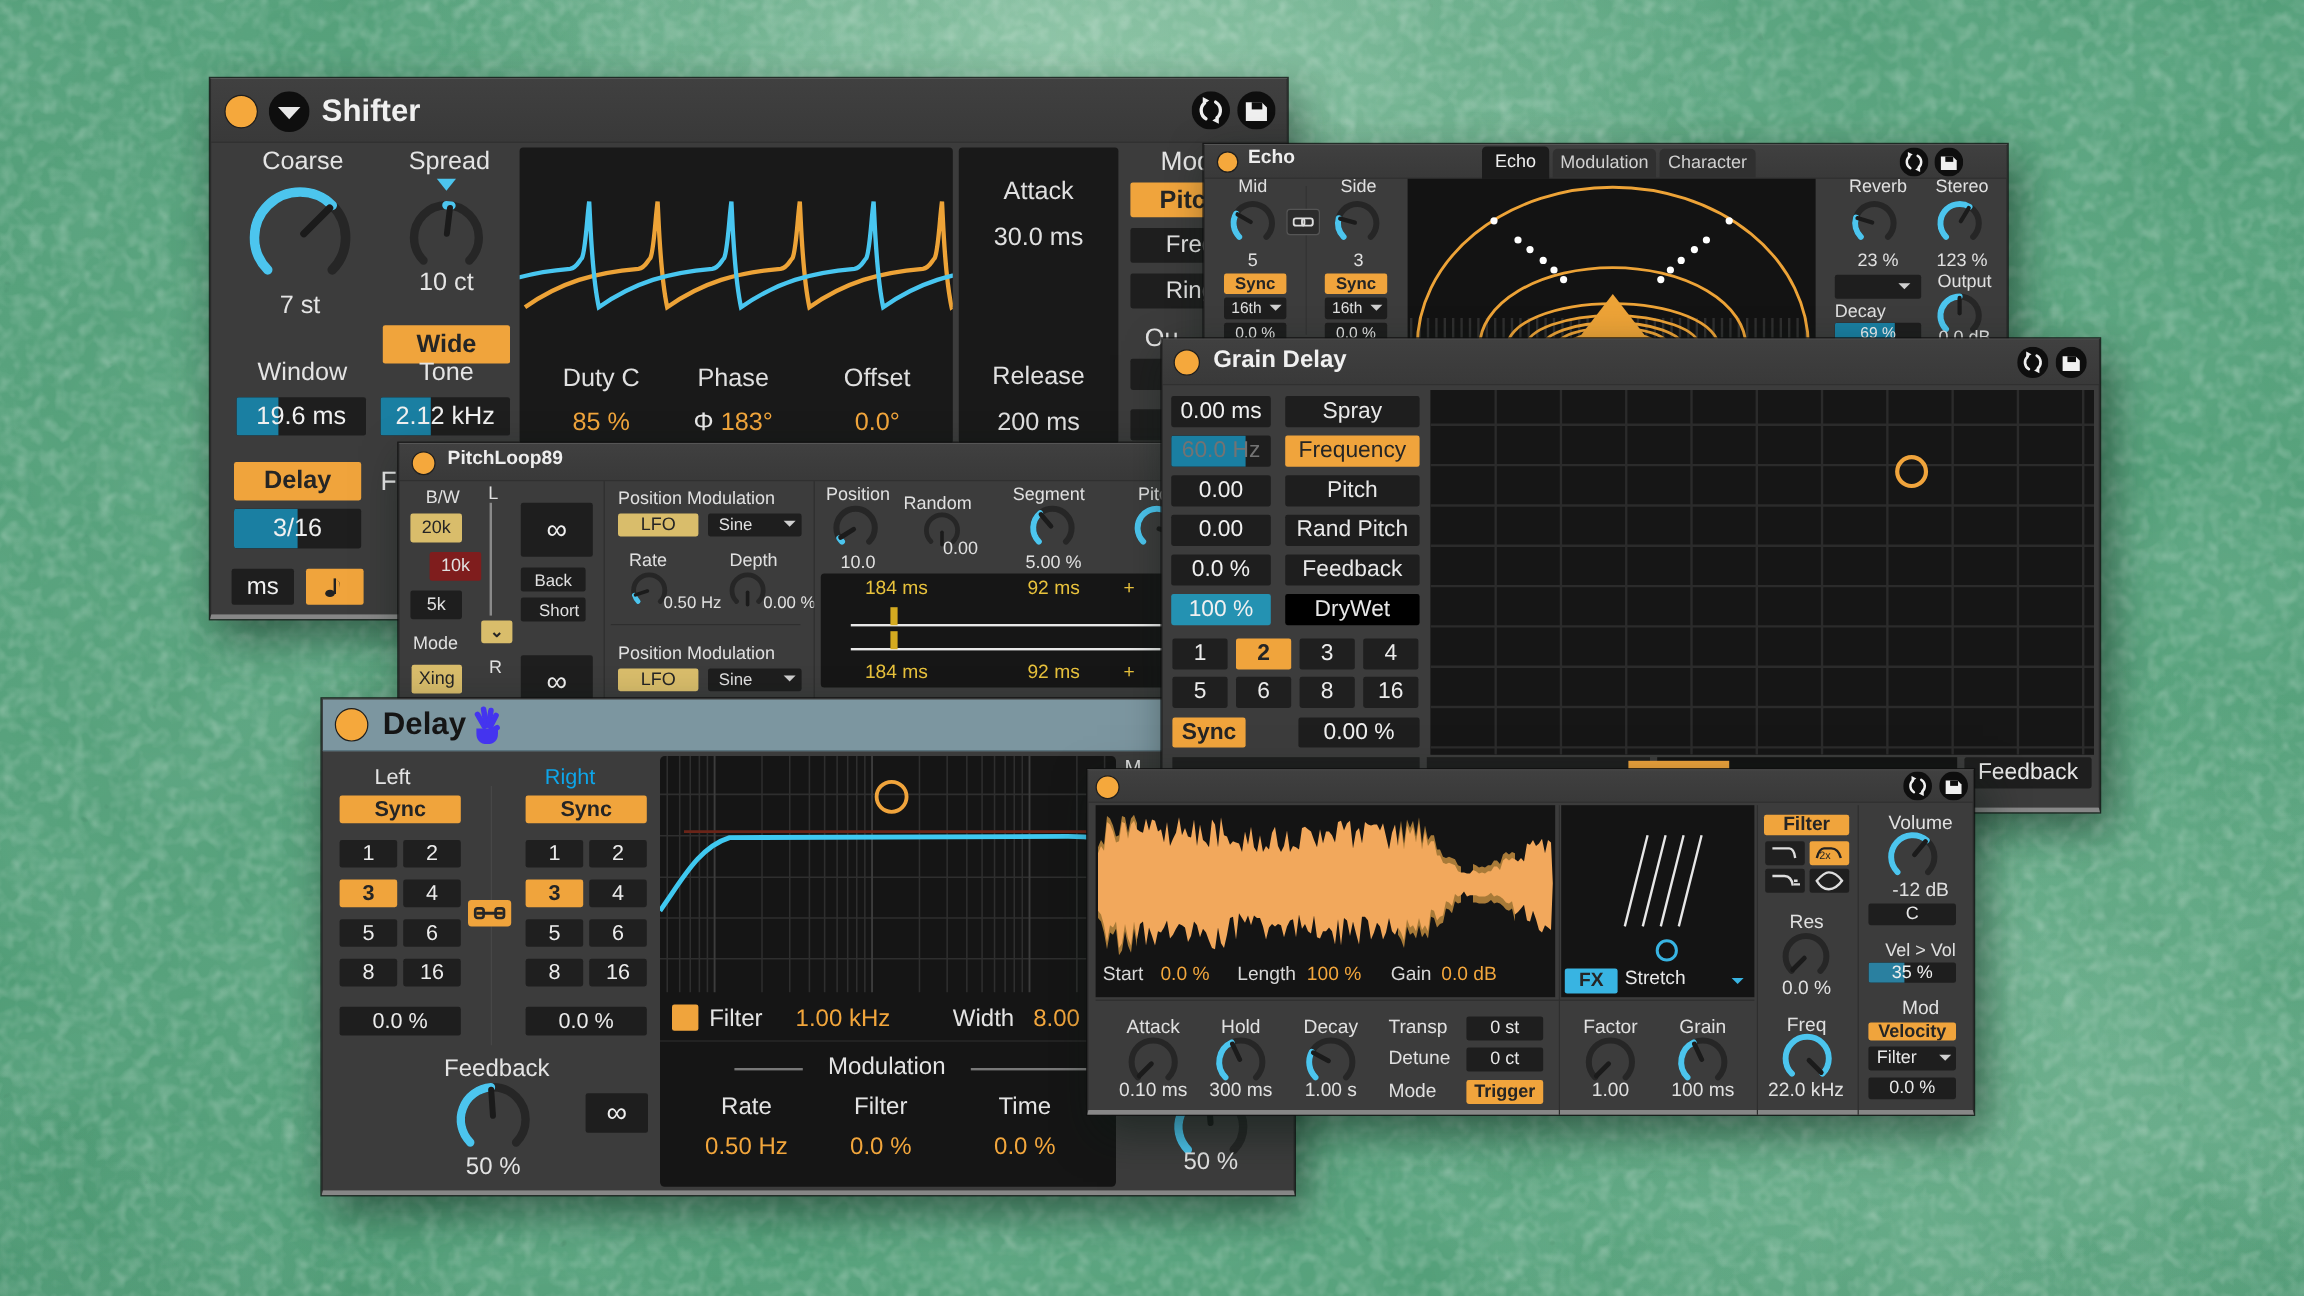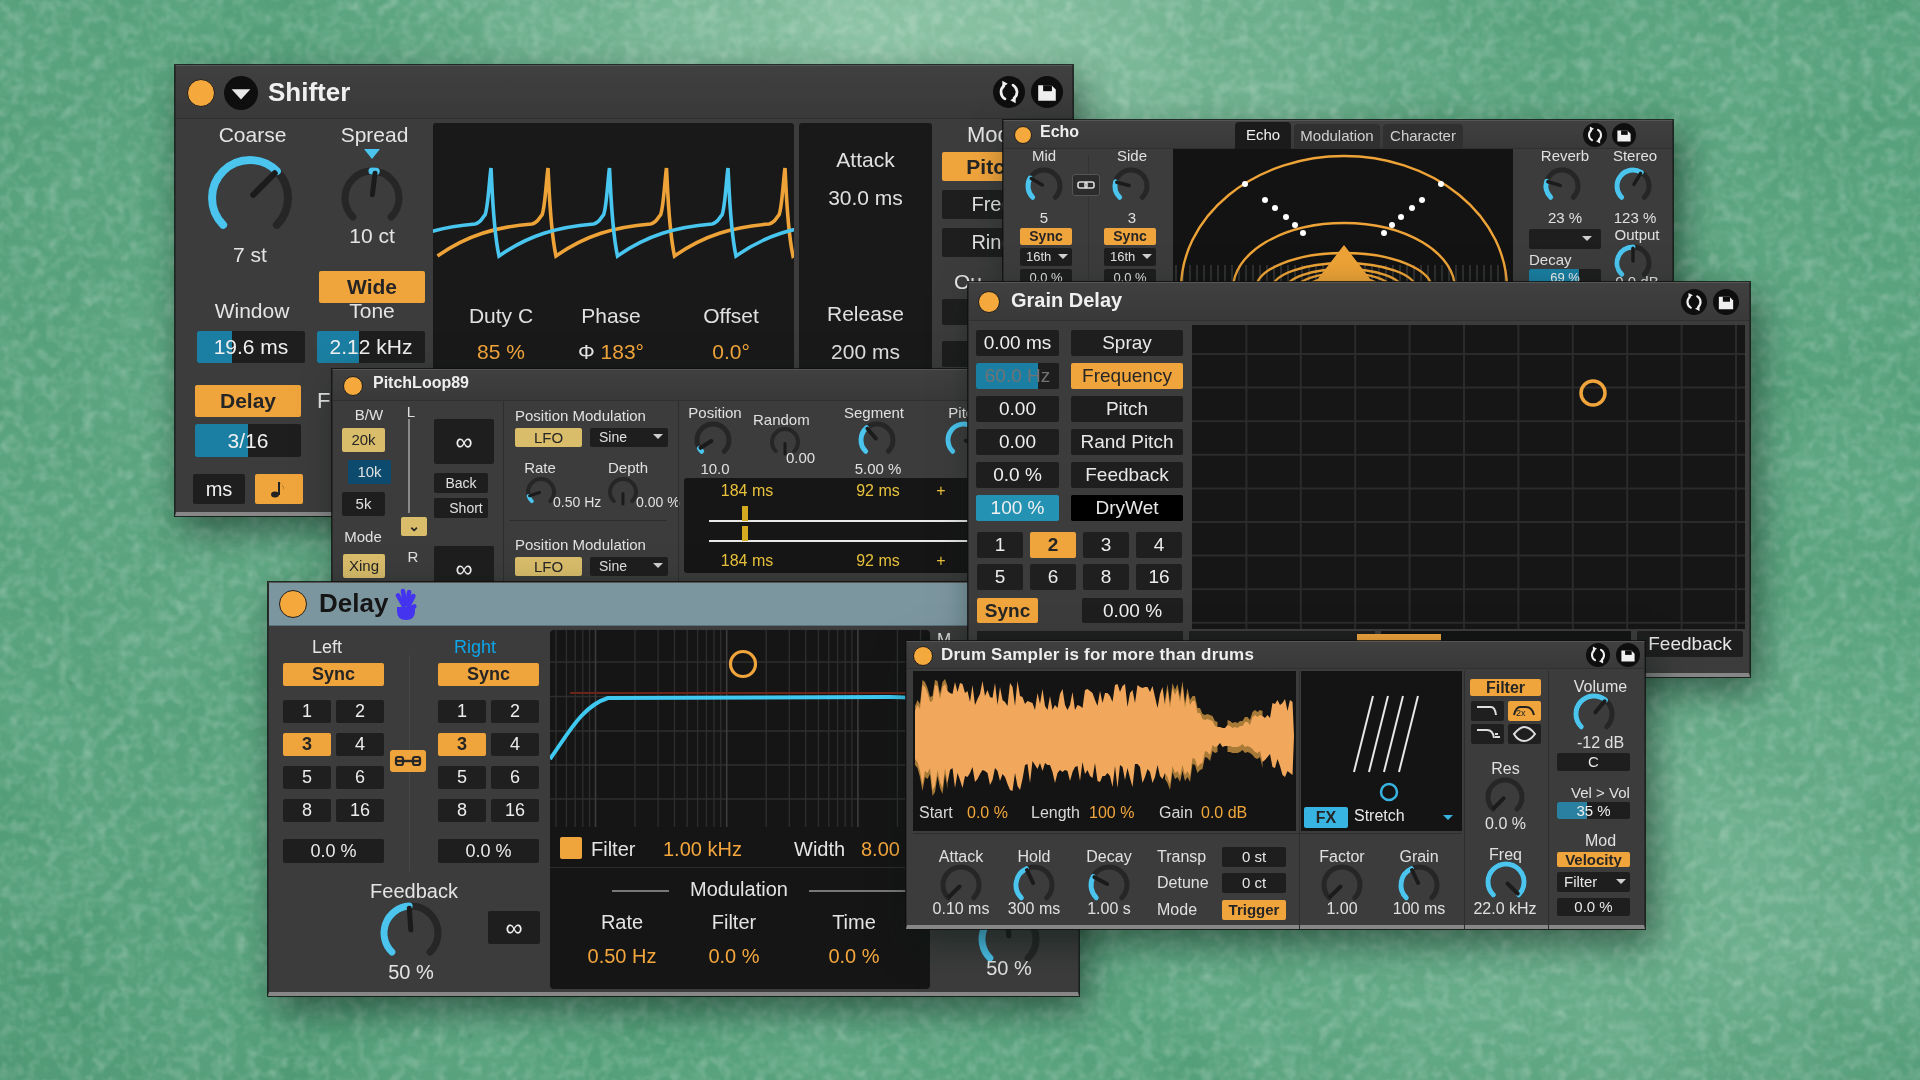--- a/index.html
+++ b/index.html
@@ -242,21 +242,21 @@
       <div style="position:absolute;left:0px;top:0px;width:72px;height:18px;line-height:18px;text-align:center;font-size:13px;color:#f0f0f0;font-weight:400;">69 %</div>
     </div>
     <div class="t" style="left:600px;top:152px;width:66px;height:20px;font-size:15px;color:#e0e0e0;font-weight:400;text-align:center;">0.0 dB</div>
   </div>
 <div class="dev" style="left:332px;top:369px;width:668px;height:271px;">
     <div class="tb" style="height:31px;"></div>
     <div class="led" style="left:10px;top:6px;width:20px;height:20px;background:#f5a83c;"></div>
     <div class="t" style="left:40px;top:4px;width:200px;height:24px;font-size:16px;color:#eeeeee;font-weight:700;text-align:left;">PitchLoop89</div>
     <div class="t" style="left:11px;top:36px;width:50px;height:20px;font-size:15px;color:#e0e0e0;font-weight:400;text-align:center;">B/W</div>
     <div class="vb" style="left:9px;top:58px;width:43px;height:24px;background:#d9bd6b;line-height:24px;text-align:center;font-size:15px;color:#252525;font-weight:400;border-radius:2px;">20k</div>
-    <div class="vb" style="left:15px;top:90px;width:43px;height:24px;background:#0c4a6e;">
+    <div class="vb" style="left:25px;top:90px;width:43px;height:24px;background:#7f1d1d;">
       <div style="position:absolute;left:0px;top:0px;width:43px;height:24px;line-height:24px;text-align:center;font-size:15px;color:#e0e0e0;font-weight:400;">10k</div>
     </div>
     <div class="vb" style="left:9px;top:122px;width:43px;height:24px;background:#1e1e1e;">
       <div style="position:absolute;left:0px;top:0px;width:43px;height:24px;line-height:24px;text-align:center;font-size:15px;color:#e0e0e0;font-weight:400;">5k</div>
     </div>
     <div class="t" style="left:5px;top:158px;width:50px;height:20px;font-size:15px;color:#e0e0e0;font-weight:400;text-align:center;">Mode</div>
     <div class="vb" style="left:10px;top:184px;width:42px;height:24px;background:#d9bd6b;line-height:24px;text-align:center;font-size:15px;color:#252525;font-weight:400;border-radius:2px;">Xing</div>
     <div class="vb" style="left:10px;top:216px;width:42px;height:24px;background:#1e1e1e;">
       <div style="position:absolute;left:0px;top:0px;width:42px;height:24px;line-height:24px;text-align:center;font-size:15px;color:#f0f0f0;font-weight:400;"></div>
     </div>
@@ -512,21 +512,20 @@
     </div>
     <div class="bx" style="left:223px;top:42px;width:553px;height:304px;background:#161616;"></div>
     <svg class="kn" style="left:223px;top:42px;" width="553" height="304" viewBox="0 0 553 304">
       <path d="M 54.4 0 V 304 M 108.8 0 V 304 M 163.2 0 V 304 M 217.6 0 V 304 M 272.0 0 V 304 M 326.4 0 V 304 M 380.8 0 V 304 M 435.2 0 V 304 M 489.6 0 V 304 M 544.0 0 V 304 M 0 29.0 H 553 M 0 62.6 H 553 M 0 96.2 H 553 M 0 129.8 H 553 M 0 163.4 H 553 M 0 197.0 H 553 M 0 230.6 H 553 M 0 264.2 H 553 M 0 297.8 H 553 " stroke="#2b2b2b" stroke-width="2"></path>
       <circle cx="401" cy="68" r="12" stroke="#f0a43c" stroke-width="3.5" fill="none"></circle>
     </svg>
   </div>
 <div class="dev" style="left:906px;top:641px;width:739px;height:288px;">
     <div class="tb" style="height:27px;"></div>
     <div class="led" style="left:6px;top:4px;width:20px;height:20px;background:#f5a83c;"></div>
-    <div class="t" style="left:34px;top:3px;width:420px;height:24px;font-size:17px;color:#eeeeee;font-weight:700;text-align:left;letter-spacing:0.2px;">Drum Sampler is for more than drums</div>
     <svg class="kn" style="left:679px;top:1px;" width="24" height="24" viewBox="0 0 24 24">
       <circle cx="12" cy="12" r="12" fill="#0e0e0e"></circle>
       <path d="M 9.00 17.20 A 6.0 6.0 0 0 1 8.14 7.40" stroke="#f0f0f0" stroke-width="2.04" fill="none" stroke-linecap="round"></path>
       <path d="M 15.00 6.80 A 6.0 6.0 0 0 1 15.86 16.60" stroke="#f0f0f0" stroke-width="2.04" fill="none" stroke-linecap="round"></path>
       <path d="M 6.9 3.6 l 4.08 2.16 l -4.08 2.64 z" fill="#f0f0f0"></path>
       <path d="M 17.1 20.4 l -4.08 -2.16 l 4.08 -2.64 z" fill="#f0f0f0"></path>
     </svg>
     <svg class="kn" style="left:709px;top:1px;" width="24" height="24" viewBox="0 0 24 24">
       <circle cx="12" cy="12" r="12" fill="#0e0e0e"></circle>
       <path d="M 5.3999999999999995 7.3999999999999995 h 9.9 l 3.3000000000000003 3.3000000000000003 v 7.9 h -13.200000000000001 z" fill="#f0f0f0"></path>

